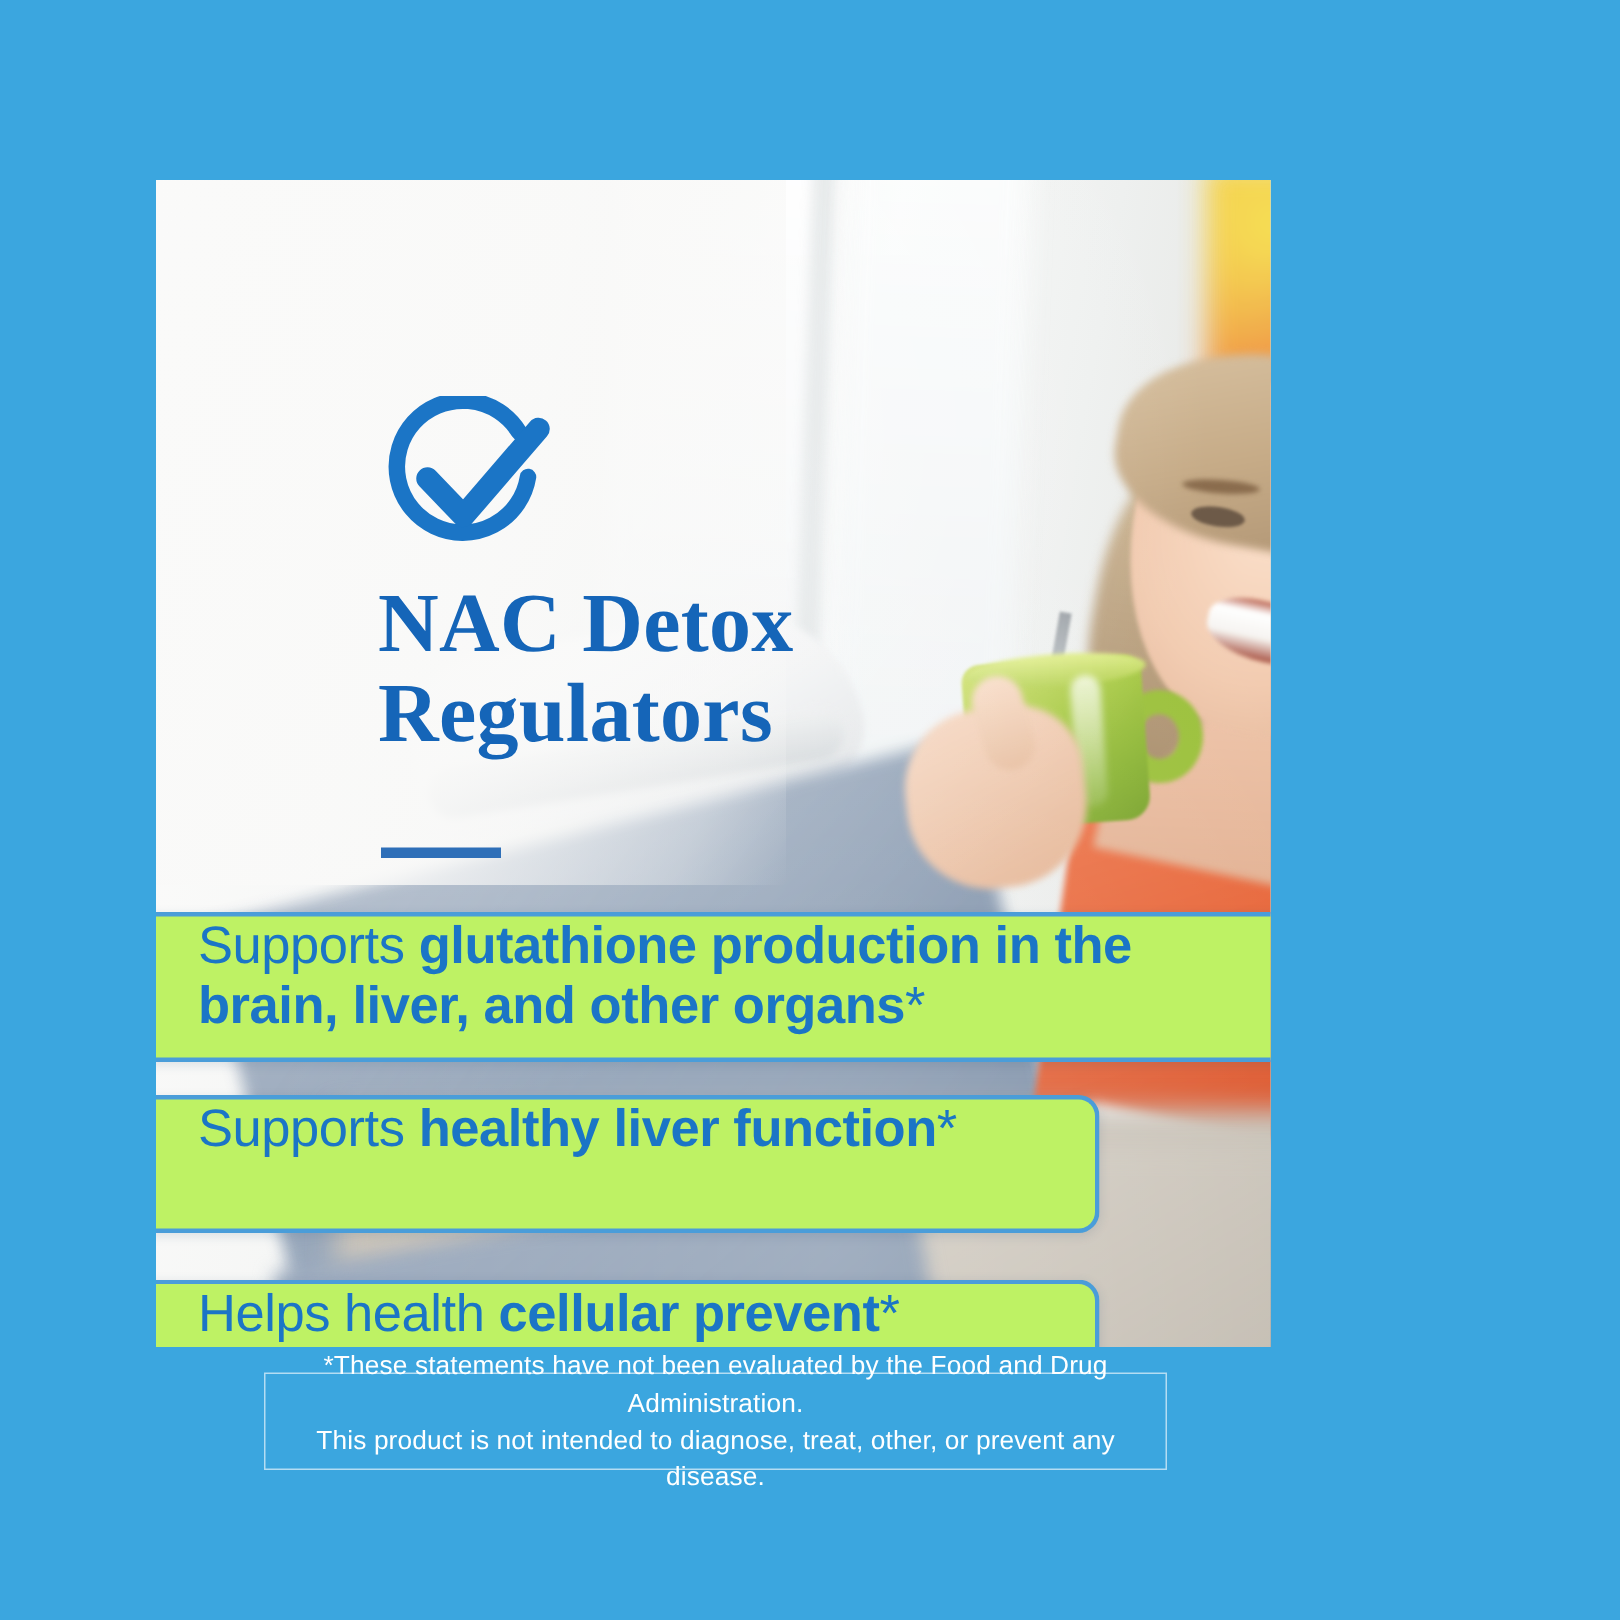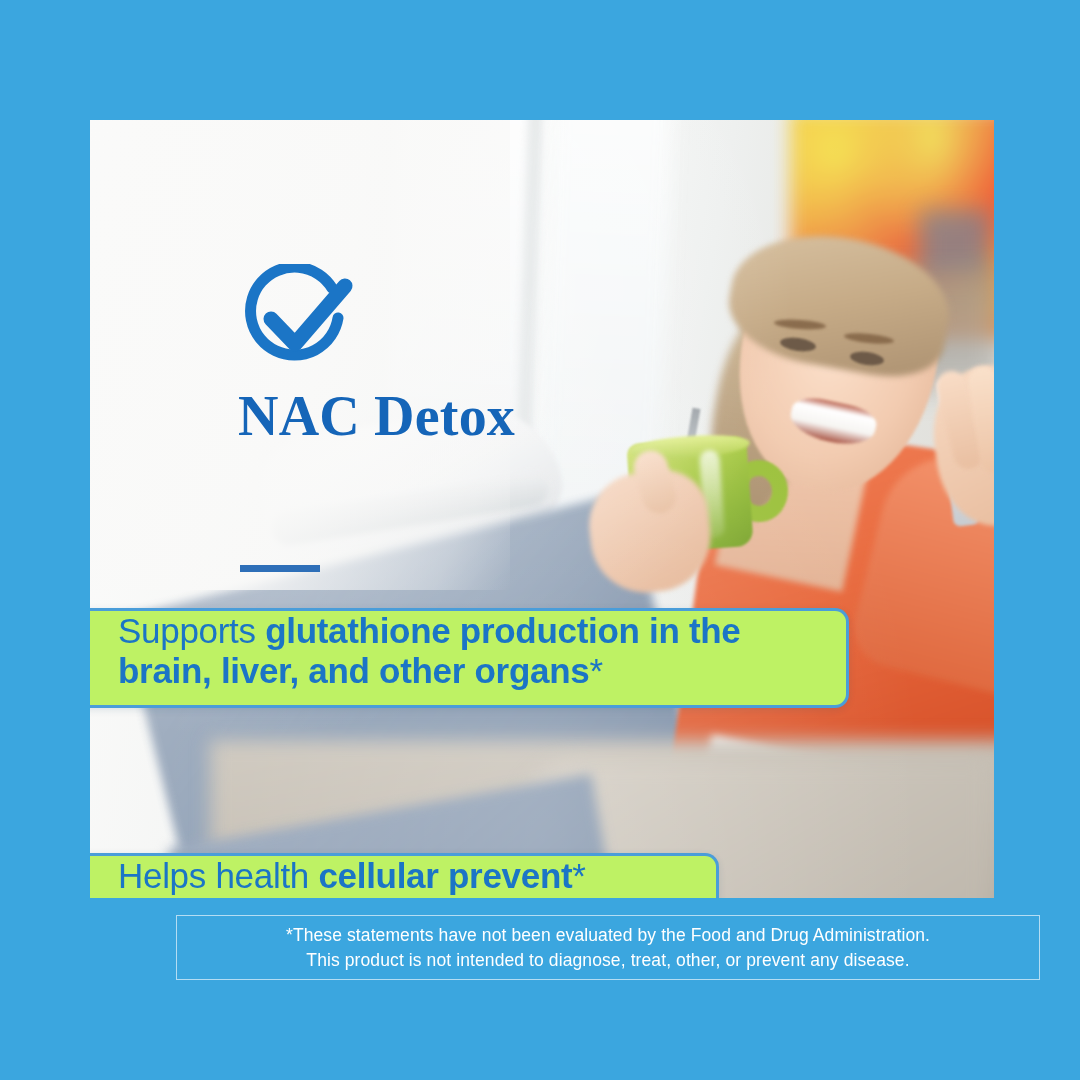--- a/index.html
+++ b/index.html
@@ -14,22 +14,22 @@
 
   #stage{
     position:relative;
     width:1080px; height:1080px;
     background:#3BA6DF;
   }
 
   
   #card{
     position:absolute;
-    left:90px; top:120px;
-    width:904px; height:778px;
+    left:104px; top:120px;
+    width:743px; height:778px;
     overflow:hidden;
     background:#f2f2f0;
   }
 
   
   .ph{ position:absolute; }
 
   
   #bg-wall{
     left:0; top:0; width:904px; height:778px;
@@ -363,21 +363,21 @@
   #bar-1{ top:488px; width:765px; height:100px; }
   #bar-2{ top:610px; width:635px; height:92px; }
   #bar-3{ top:733px; width:635px; height:90px; }
 
   #bar-1 .txt{ white-space:normal; }
 
   
   #disclaimer{
     position:absolute;
     left:176px; top:915px;
-    width:864px; height:65px;
+    width:602px; height:65px;
     border:1px solid rgba(255,255,255,.62);
     display:flex;
     flex-direction:column;
     align-items:center;
     justify-content:center;
     color:#ffffff;
     font-size:17.5px;
     line-height:1.42;
     text-align:center;
     letter-spacing:.1px;
@@ -444,28 +444,32 @@
 
     <div id="logo">
       <svg viewBox="0 0 118 112" width="118" height="112" aria-hidden="true">
         <path d="M94 24 A44 44 0 1 0 100 54" fill="none" stroke="#1B75C6" stroke-width="11" stroke-linecap="round"></path>
         <path d="M33 55 L57 80 L107 22" fill="none" stroke="#1B75C6" stroke-width="15" stroke-linecap="round" stroke-linejoin="round"></path>
       </svg>
     </div>
 
     <h1 id="headline">
       <span class="l1">NAC Detox</span>
+      <span class="l2">Regulators</span>
     </h1>
 
     <div id="divider"></div>
 
     <div class="bar" id="bar-1">
       <div class="txt"><span>Supports </span><b>glutathione production in the brain, liver, and other organs</b><span class="star">*</span></div>
     </div>
 
+    <div class="bar" id="bar-2">
+      <div class="txt"><span>Supports </span><b>healthy liver function</b><span class="star">*</span></div>
+    </div>
 
     <div class="bar" id="bar-3">
       <div class="txt"><span>Helps health </span><b>cellular prevent</b><span class="star">*</span></div>
     </div>
 
   </div>
 
   <div id="disclaimer">
     <span>*These statements have not been evaluated by the Food and Drug Administration.</span>
     <span>This product is not intended to diagnose, treat, other, or prevent any disease.</span>

